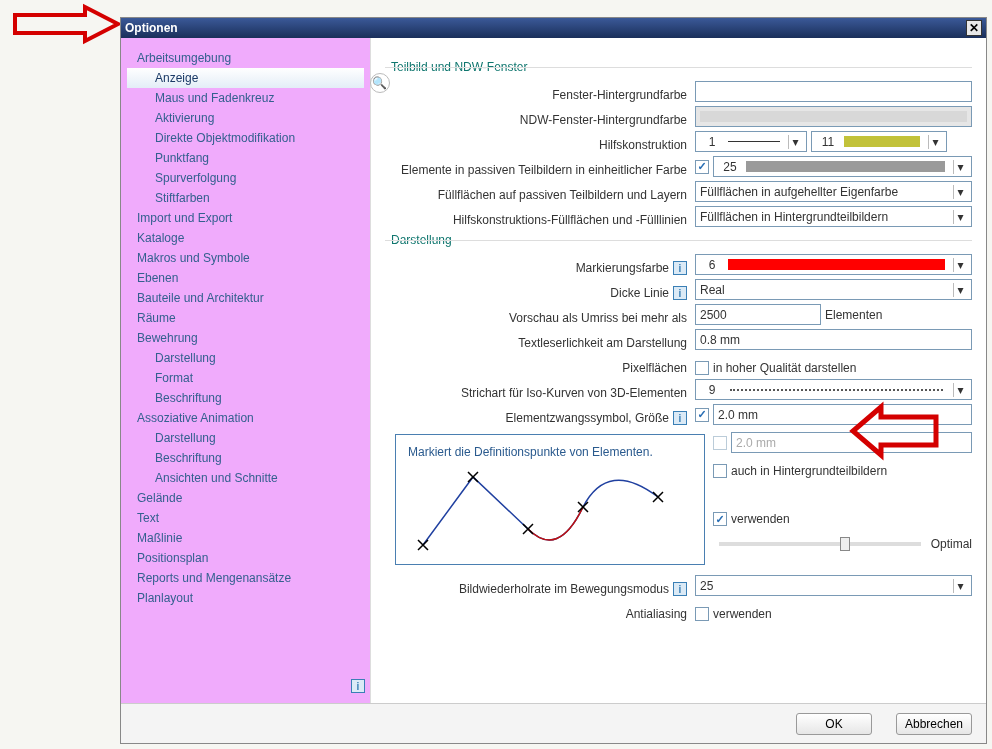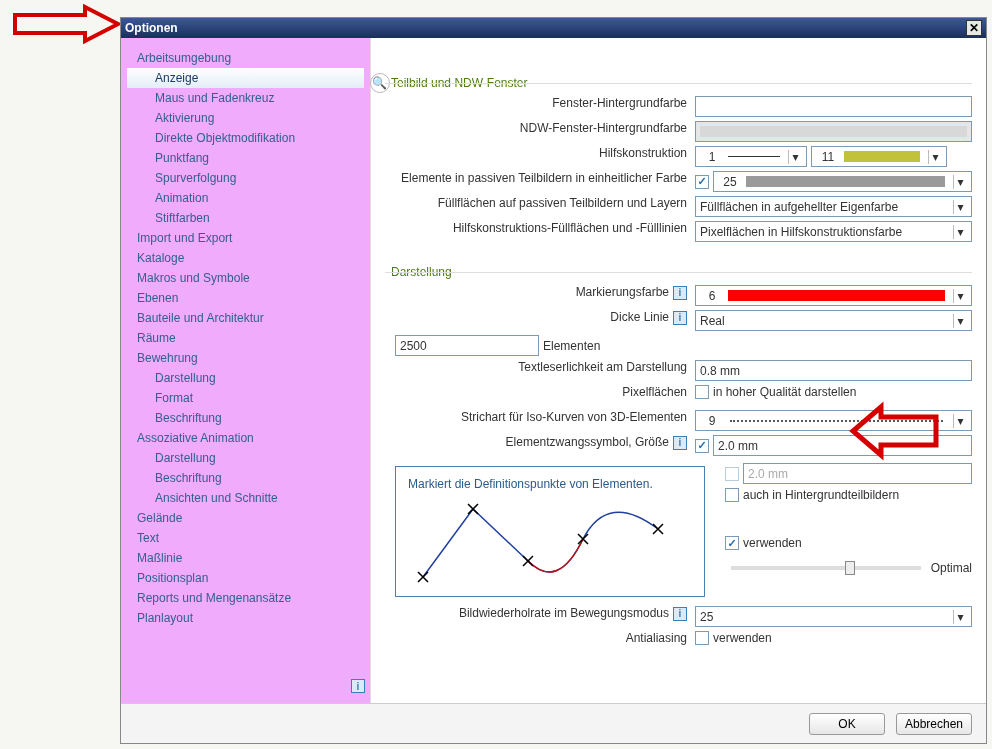--- a/index.html
+++ b/index.html
@@ -9,38 +9,38 @@
 .closebtn{width:16px;height:16px;background:#e8e8e8;border:1px solid #333;color:#000;display:flex;align-items:center;justify-content:center;font-weight:bold;cursor:pointer}
 .body{flex:1;display:flex;overflow:hidden}
 .sidebar{width:250px;background:#f0abfc;border-right:1px solid #ddd;padding:10px 6px;color:#34608f;position:relative}
 .sidebar .item{padding:2px 4px 2px 10px;cursor:pointer;line-height:16px}
 .sidebar .sub{padding-left:28px}
 .sidebar .item.active{background:linear-gradient(to bottom,#fff,#e3edf7);font-weight:normal;color:#1a3a66}
 .sidebar .info{position:absolute;left:230px;bottom:10px;width:14px;height:14px;border:1px solid #3a7fb5;background:#dbeaf6;color:#3a7fb5;display:flex;align-items:center;justify-content:center;font-weight:bold;font-size:10px}
 .sep{width:14px;background:#fff;position:relative}
 .sep .search{position:absolute;top:35px;left:-1px;width:20px;height:20px;border:1px solid #bbb;border-radius:10px;background:#fff;display:flex;align-items:center;justify-content:center;color:#456}
 .content{flex:1;padding:16px 14px 8px 10px;overflow:auto;color:#333}
-.group-title{color:#4d7c0f;font-size:12px;margin:22px 0 6px -4px;position:relative}
+.group-title{color:#0f766e;font-size:12px;margin:6px 0 6px -4px;position:relative}
 .group-title::after{content:"";position:absolute;left:calc(100% - 690px + var(--off,0px));right:0;top:50%;height:1px;background:#ddd}
-.row{display:flex;align-items:flex-start;margin:3px 0;min-height:22px}
+.row{display:flex;align-items:flex-end;margin:3px 0;min-height:22px}
 .label{flex:0 0 300px;text-align:right;padding-right:8px;color:#333}
 .controls{flex:1;display:flex;align-items:center;gap:4px}
 .field,.drop,.colorbox{height:21px;border:1px solid #7a9ab5;background:#fff;padding:0 4px;display:flex;align-items:center}
 .drop{justify-content:space-between;cursor:pointer}
 .drop .arrow{width:14px;text-align:center;color:#333;border-left:1px solid #bbb;margin-left:4px}
 .colorbox{flex:1}
 .swatch{height:11px;flex:1}
 .num{width:24px;text-align:center}
 .cb{width:14px;height:14px;border:1px solid #7a9ab5;background:#fff;display:inline-flex;align-items:center;justify-content:center;color:#2a6fb5;font-size:11px;font-weight:bold}
 .info-i{width:14px;height:14px;border:1px solid #3a7fb5;background:#dbeaf6;color:#3a7fb5;display:inline-flex;align-items:center;justify-content:center;font-weight:bold;font-size:10px;margin-left:4px}
 .tooltip{position:relative;border:1px solid #4a7fb1;background:#fff;padding:10px 12px 8px 12px;margin:6px 0 6px 0;width:310px}
 .tooltip .tt-text{color:#2a5a8e;margin-bottom:8px}
 .slider{flex:1;height:4px;background:#ddd;position:relative;margin:0 6px}
 .slider .thumb{position:absolute;top:-5px;width:10px;height:14px;background:#eee;border:1px solid #888;left:60%}
-.buttons{height:40px;border-top:1px solid #ccc;display:flex;justify-content:flex-end;align-items:center;gap:11px;padding:0 14px;background:#f4f4f4}
+.buttons{height:40px;border-top:1px solid #ccc;display:flex;justify-content:flex-end;align-items:center;gap:24px;padding:0 14px;background:#f4f4f4}
 .btn{min-width:76px;height:22px;border:1px solid #999;border-radius:3px;background:linear-gradient(to bottom,#fff,#e6e6e6);cursor:pointer;display:flex;align-items:center;justify-content:center}
 .arrow-annot{position:absolute}
 .arrow-annot svg{overflow:visible}
 </style>
 </head>
 <body>
 
 <div class="arrow-annot" style="left:10px;top:10px">
 <svg width="110" height="40">
       <path d="M5,5 L75,5 L75,-3 L108,14 L75,31 L75,23 L5,23 Z" fill="none" stroke="#d40000" stroke-width="4"></path>
@@ -54,21 +54,20 @@
   </div>
   <div class="body">
     <div class="sidebar" id="sidebar">
       <div class="item">Arbeitsumgebung</div>
         <div class="item sub active">Anzeige</div>
         <div class="item sub">Maus und Fadenkreuz</div>
         <div class="item sub">Aktivierung</div>
         <div class="item sub">Direkte Objektmodifikation</div>
         <div class="item sub">Punktfang</div>
         <div class="item sub">Spurverfolgung</div>
-        <div class="item sub">Animation</div>
         <div class="item sub">Stiftfarben</div>
         <div class="item">Import und Export</div>
         <div class="item">Kataloge</div>
         <div class="item">Makros und Symbole</div>
         <div class="item">Ebenen</div>
         <div class="item">Bauteile und Architektur</div>
         <div class="item">Räume</div>
         <div class="item">Bewehrung</div>
         <div class="item sub">Darstellung</div>
         <div class="item sub">Format</div>
@@ -145,21 +144,21 @@
               <span>Füllflächen in aufgehellter Eigenfarbe</span>
               <span class="arrow">▾</span>
             </div>
           </div>
       </div>
 
       <div class="row">
         <div class="label">Hilfskonstruktions-Füllflächen und -Fülllinien</div>
         <div class="controls">
             <div class="drop" style="flex:1">
-              <span>Pixelflächen in Hilfskonstruktionsfarbe</span>
+              <span>Füllflächen in Hintergrundteilbildern</span>
               <span class="arrow">▾</span>
             </div>
           </div>
       </div>
 
       <div class="group-title">Darstellung</div>
 
       <div class="row">
         <div class="label"><span>Markierungsfarbe</span><span class="info-i">i</span></div>
         <div class="controls">
@@ -175,22 +174,23 @@
         <div class="label"><span>Dicke Linie</span><span class="info-i">i</span></div>
         <div class="controls">
             <div class="drop" style="flex:1">
               <span>Real</span>
               <span class="arrow">▾</span>
             </div>
           </div>
       </div>
 
       <div class="row">
-        <div class="controls">
-          <div class="field" style="width:144px">
+        <div class="label">Vorschau als Umriss bei mehr als</div>
+        <div class="controls">
+          <div class="field" style="width:126px">
               <span>2500</span>
             </div>
           <span>Elementen</span>
         </div>
       </div>
 
       <div class="row">
         <div class="label">Textleserlichkeit am Darstellung</div>
         <div class="controls">
             <div class="field" style="flex:1">
@@ -222,21 +222,21 @@
       <div class="row">
         <div class="label"><span>Elementzwangssymbol, Größe</span><span class="info-i">i</span></div>
         <div class="controls">
           <div class="cb">✓</div>
           <div class="field" style="flex:1">
               <span>2.0 mm</span>
             </div>
         </div>
       </div>
 
-      <div style="display:flex;gap:20px;align-items:flex-start">
+      <div style="display:flex;gap:8px;align-items:flex-start">
         <div class="tooltip">
           <div class="tt-text">Markiert die Definitionspunkte von Elementen.</div>
           <svg width="280" height="86">
             <path d="M15,78 L65,10 L120,62 Q150,92 175,40 Q200,-8 250,30" fill="none" stroke="#2040a0" stroke-width="1.5"></path>
             <path d="M120,62 Q150,92 175,40" fill="none" stroke="#c01010" stroke-width="1.5"></path>
             <g stroke="#000" stroke-width="1.5">
               <path d="M10,73 L20,83 M20,73 L10,83"></path>
                 <path d="M60,5 L70,15 M70,5 L60,15"></path>
               <path d="M115,57 L125,67 M125,57 L115,67"></path>
                 <path d="M170,35 L180,45 M180,35 L170,45"></path>

